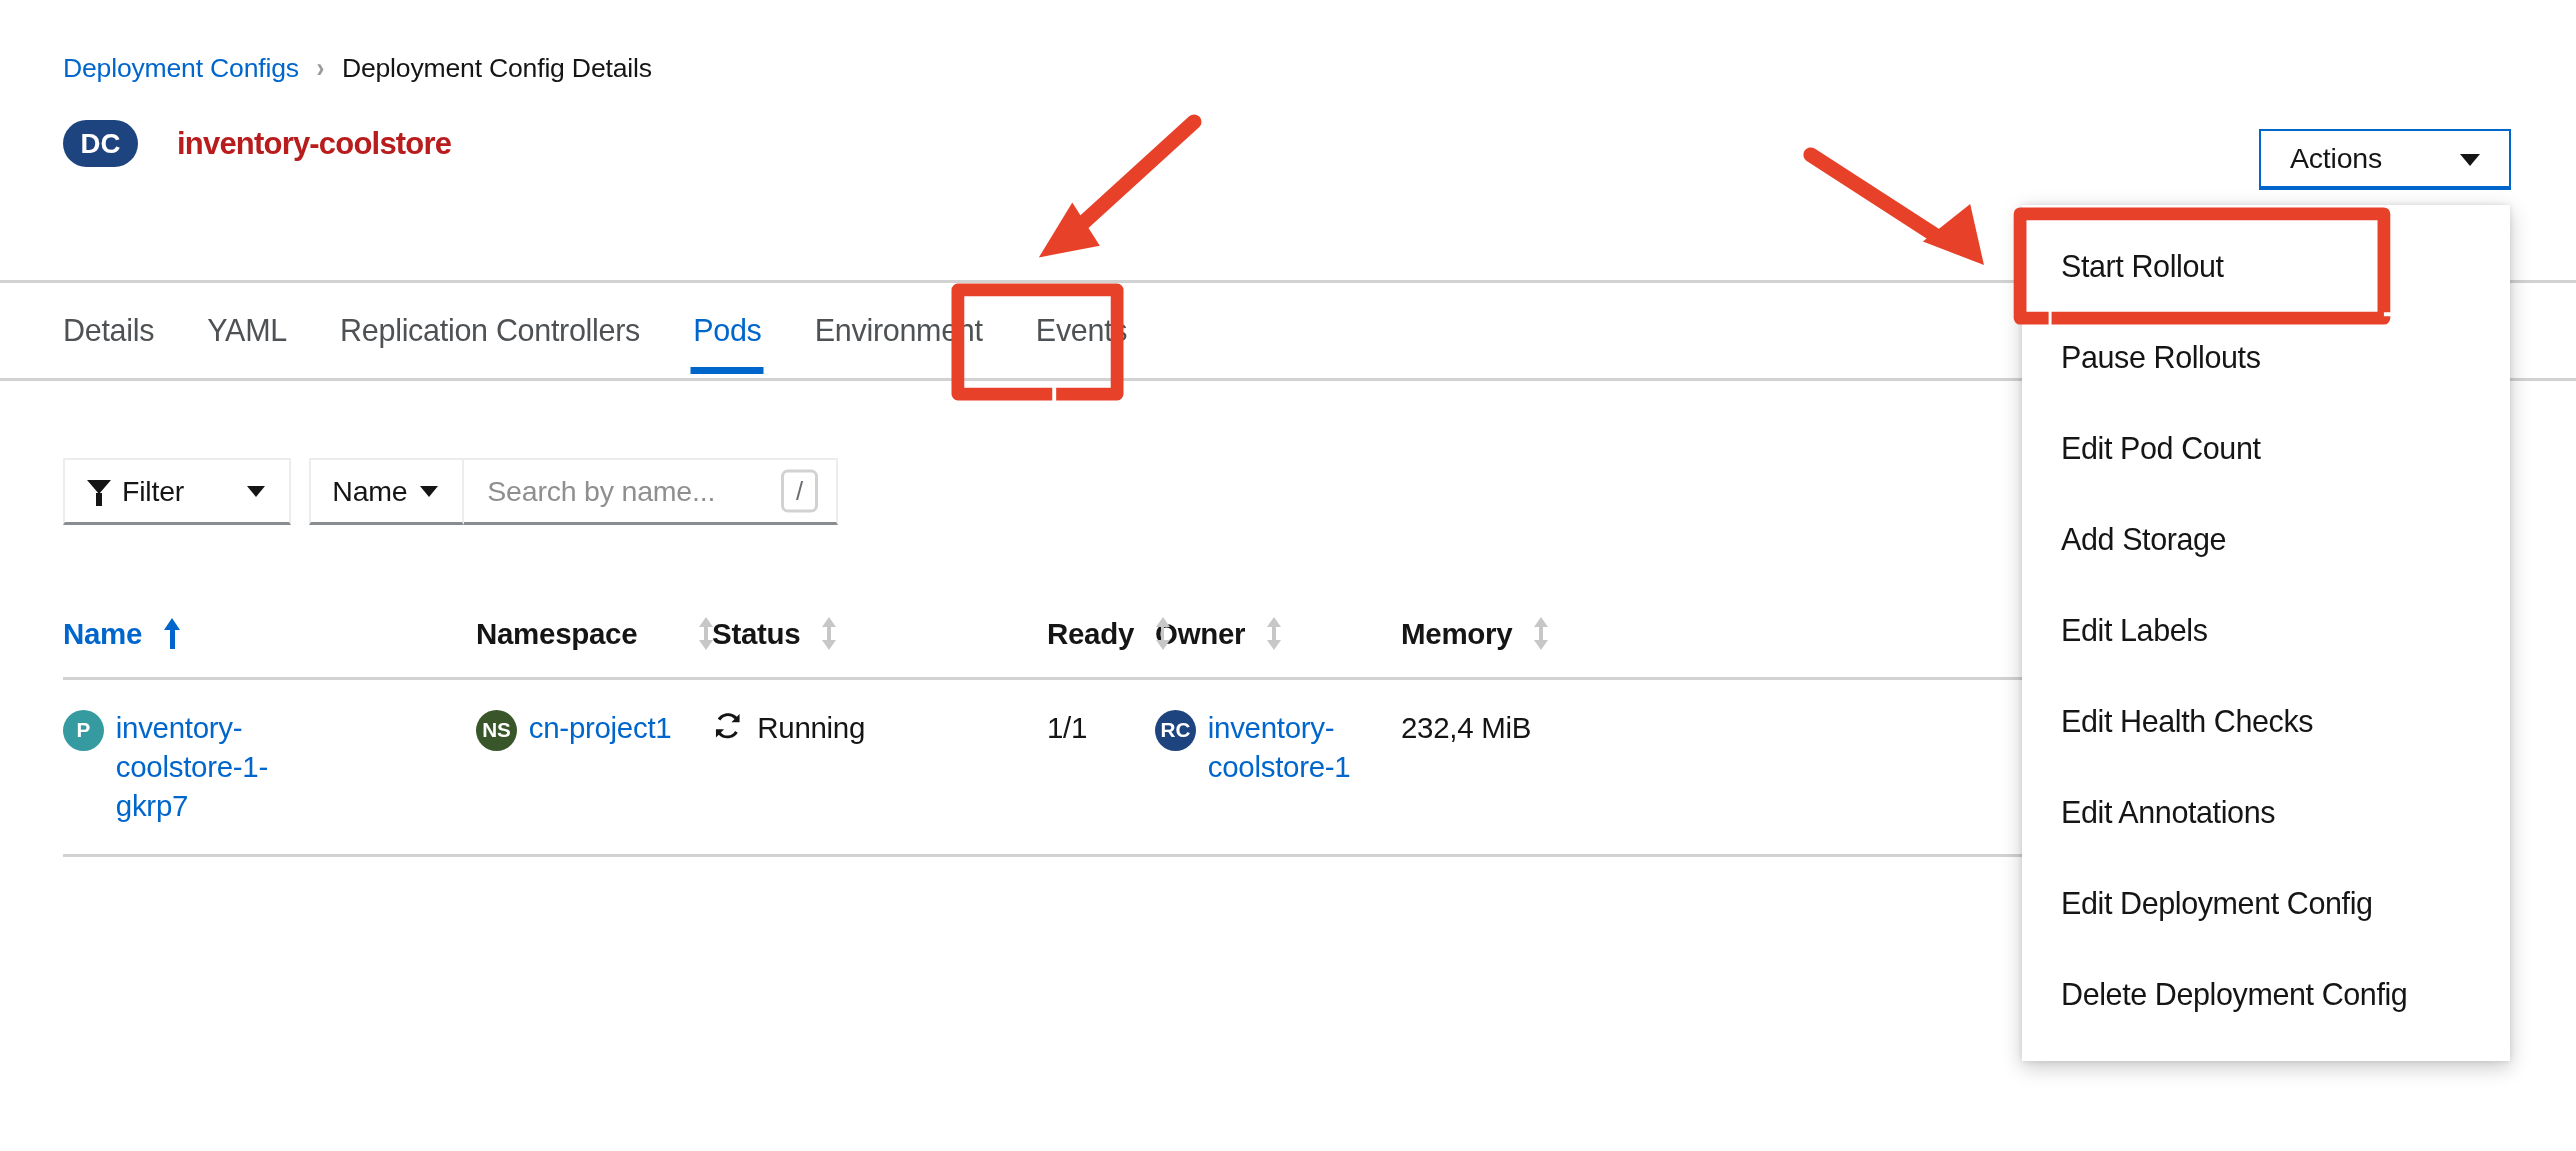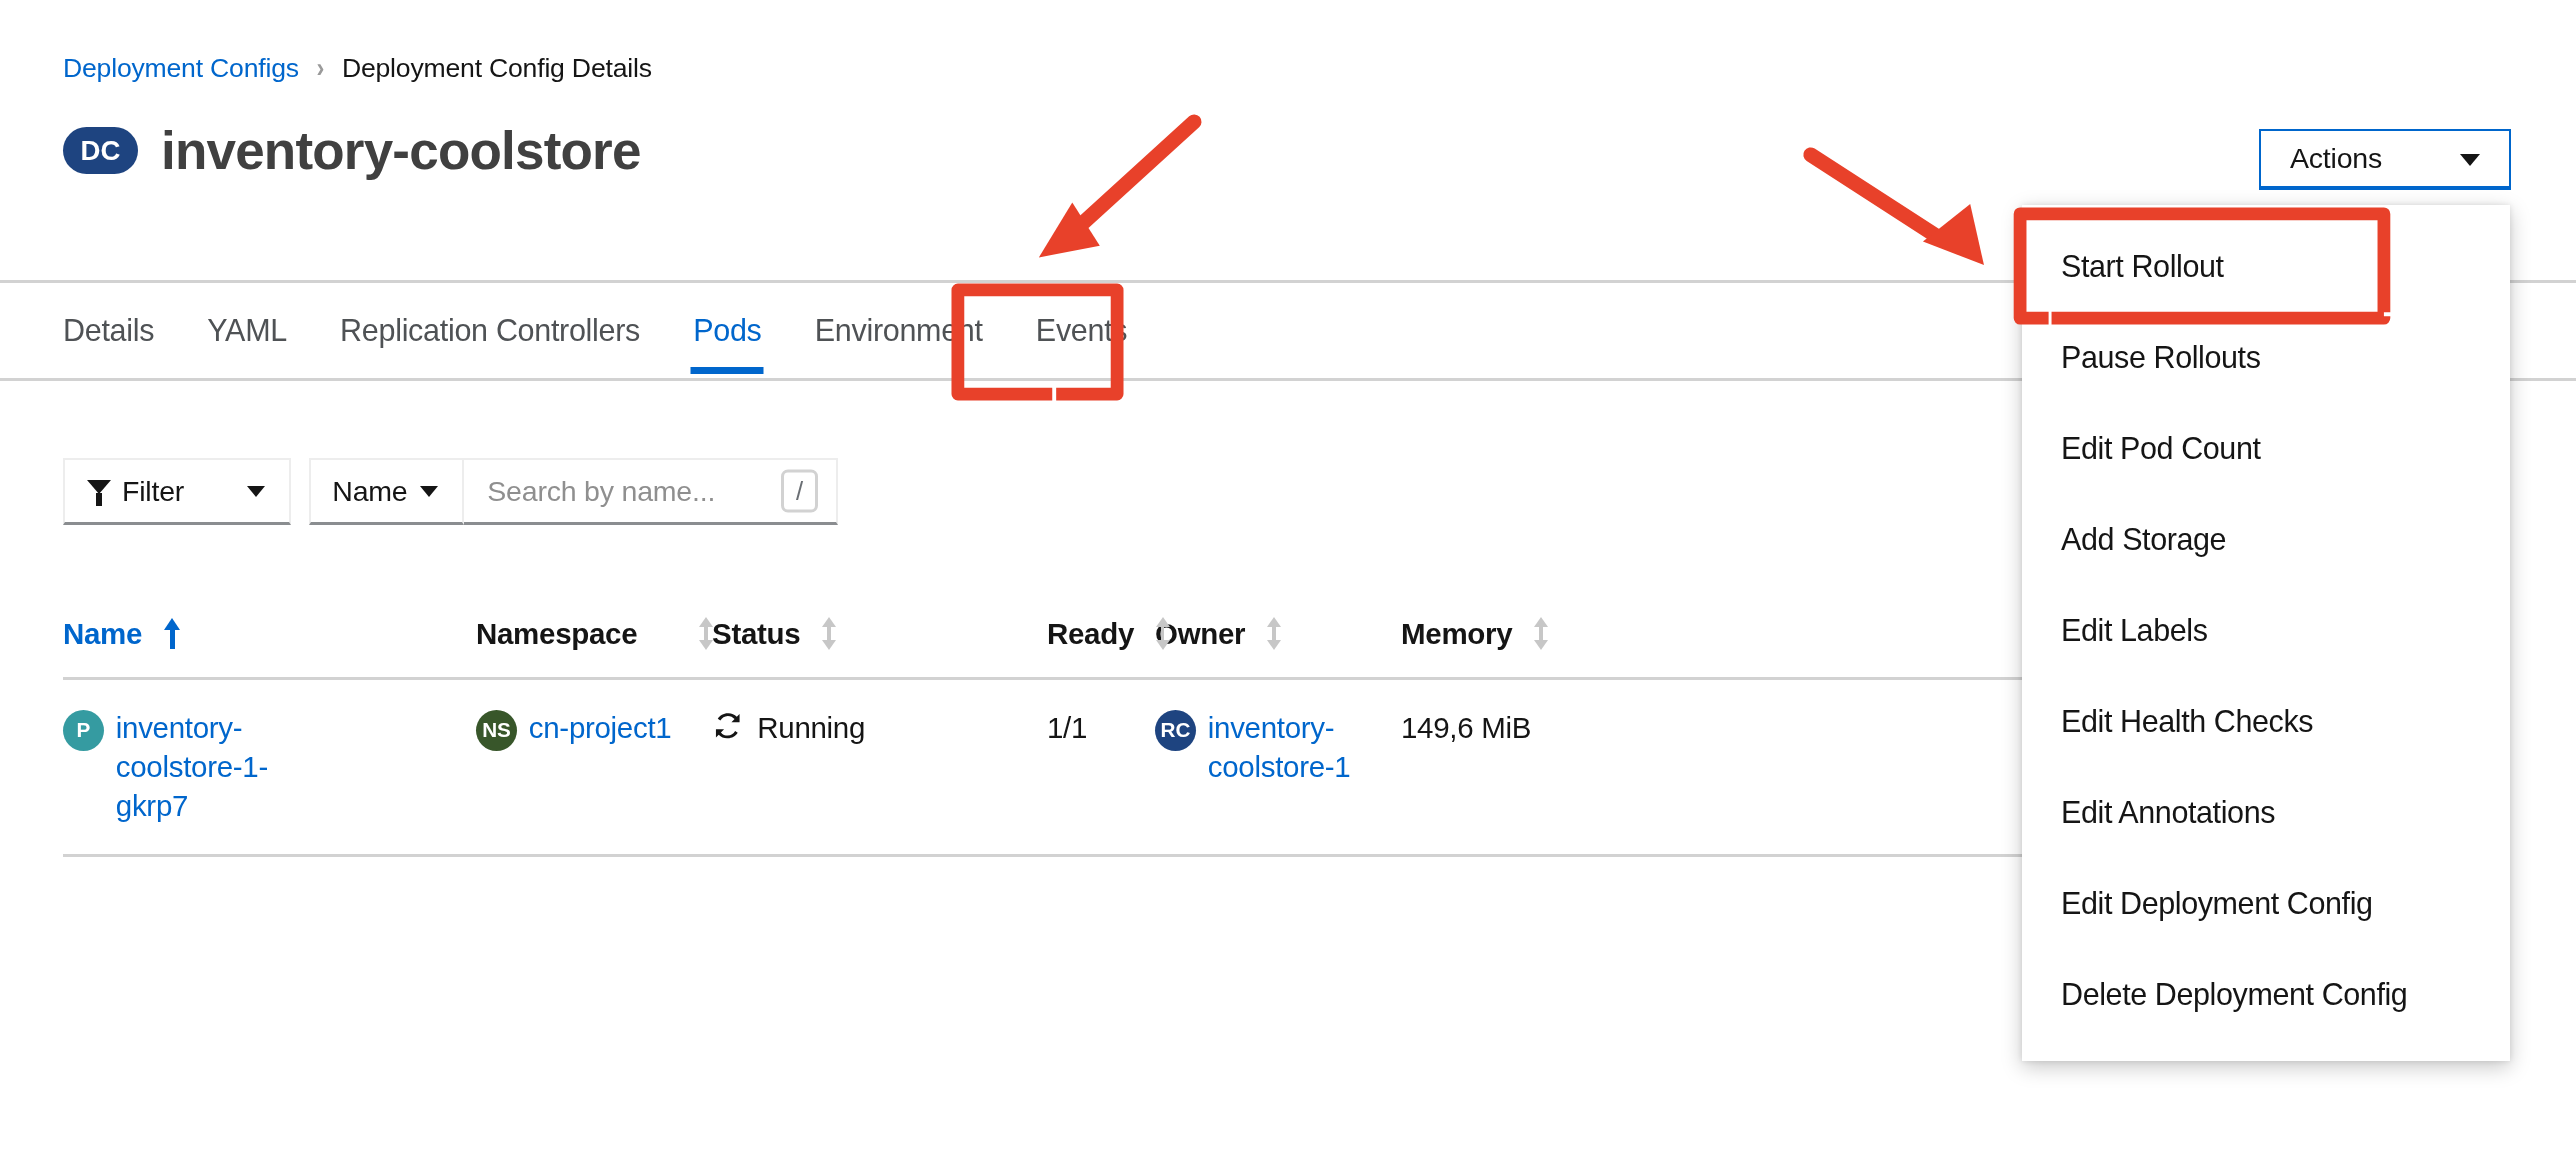--- a/index.html
+++ b/index.html
@@ -45,24 +45,24 @@
     letter-spacing: 0px;
     line-height: 1;
     flex: none;
   }
   .badge-dc {
     width: 75px; height: 47px;
     font-size: 27.6px;
     background: #1e4480;
   }
   .page-title {
-    margin-left: 23px;
-    font-size: 53px;
+    margin-left: 39px;
+    font-size: 31px;
     font-weight: 600;
-    color: #404040;
+    color: #b91c1c;
     letter-spacing: -0.8px;
     white-space: nowrap;
   }
 
   
   .actions-btn {
     position: absolute;
     left: 2259px; top: 129px;
     width: 252px; height: 61px;
     background: #fff;
@@ -478,21 +478,21 @@
           </svg>
         </span><span>Running</span>
       </div>
       <div class="td c-rd">1/1</div>
       <div class="td c-ow">
         <span class="cell-link">
           <span class="badge badge-sm badge-rc">RC</span>
           <span class="link wrapname">inventory-coolstore-1</span>
         </span>
       </div>
-      <div class="td c-mem">149,6 MiB</div>
+      <div class="td c-mem">232,4 MiB</div>
     </div>
   </div>
 
   <div class="menu">
     <div class="menu-item">Start Rollout</div>
     <div class="menu-item">Pause Rollouts</div>
     <div class="menu-item">Edit Pod Count</div>
     <div class="menu-item">Add Storage</div>
     <div class="menu-item">Edit Labels</div>
     <div class="menu-item">Edit Health Checks</div>

